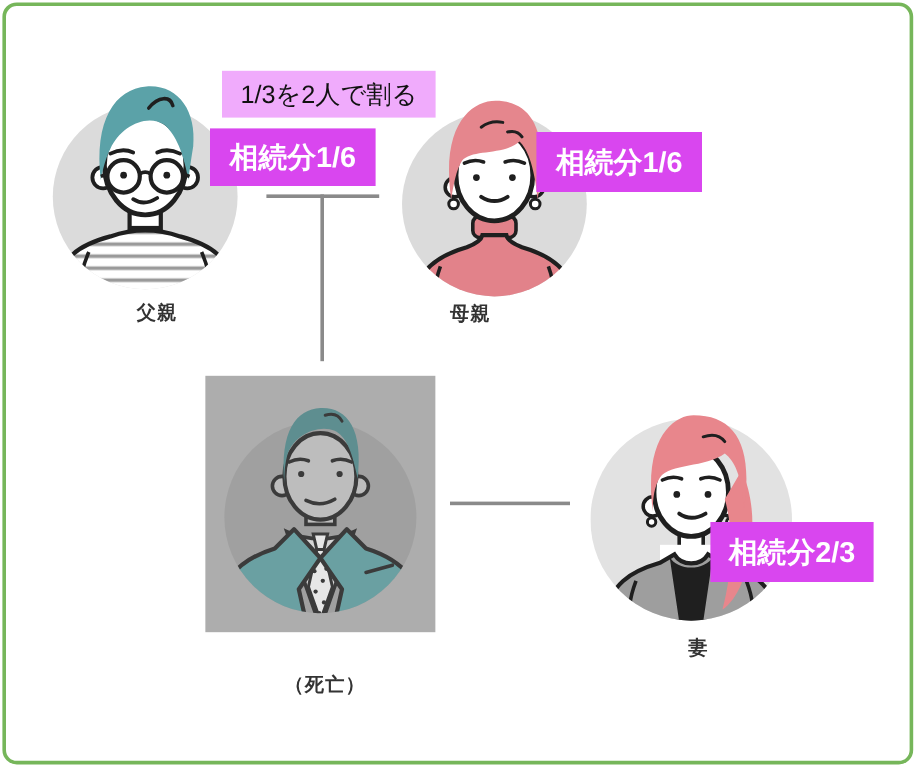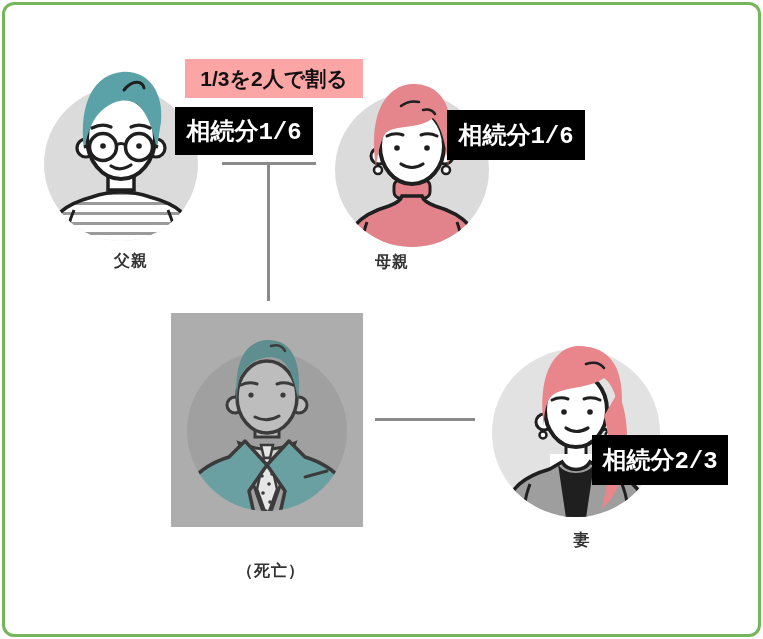--- a/index.html
+++ b/index.html
@@ -22,36 +22,35 @@
     text-align:center;
     font-size:16px;
     font-weight:700;
     color:#333;
     letter-spacing:1px;
     white-space:nowrap;
   }
   .badge-note{
     position:absolute;
     left:185px;top:59px;width:178px;height:39px;
-    background:#fca5a5;
+    background:#f0abfc;
     color:#111;
-    font-size:21px;font-weight:700;
+    font-size:21px;font-weight:400;
     display:flex;align-items:center;justify-content:center;
     white-space:nowrap;
     z-index:5;
   }
   .badge-green{
     position:absolute;
-    background:#000000;
+    background:#d946ef;
     color:#fff;
     font-size:24px;font-weight:700;
     display:flex;align-items:center;justify-content:center;
     white-space:nowrap;
     z-index:6;
-    font-family:Liberation Mono, monospace;
   }
   .badge-father{left:175px;top:107px;width:138px;height:48px;}
   .badge-mother{left:447px;top:110px;width:138px;height:50px;}
   .badge-wife{left:592px;top:435px;width:136px;height:50px;}
   .line{position:absolute;background:#8a8a8a;z-index:1;}
   .line-couple-h{left:222px;top:162px;width:94px;height:3px;}
   .line-couple-v{left:267px;top:162px;width:3px;height:139px;}
   .line-spouse{left:375px;top:418px;width:100px;height:3px;}
 </style>
 </head>

